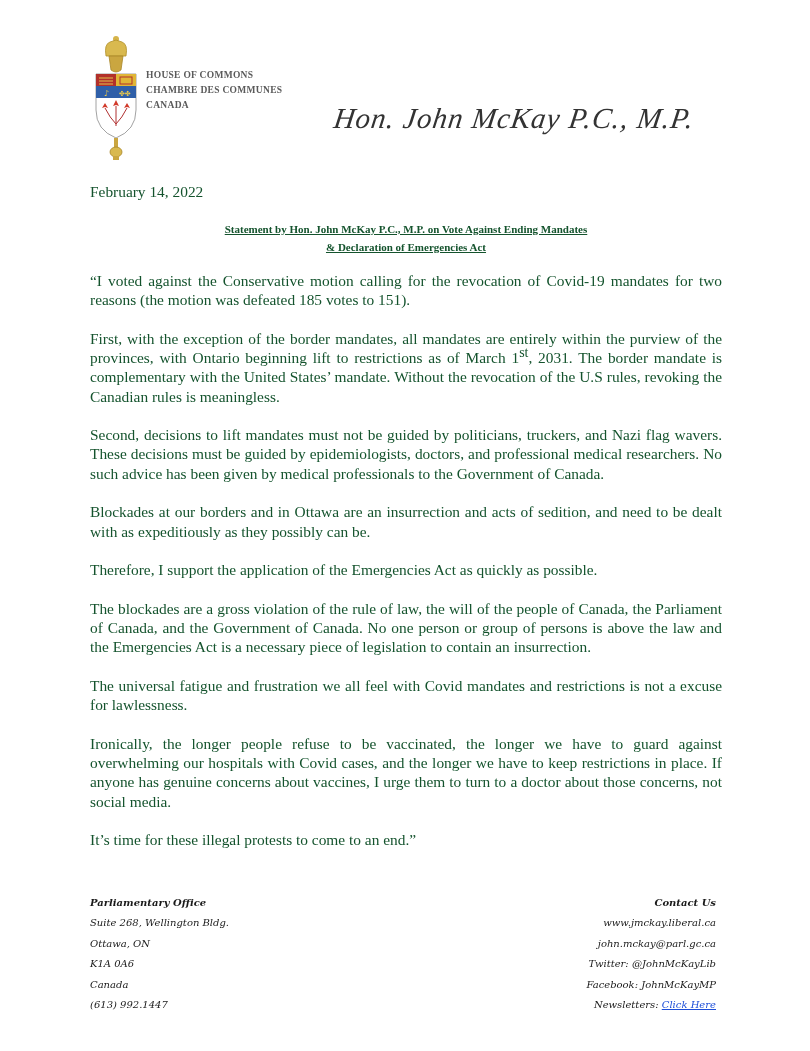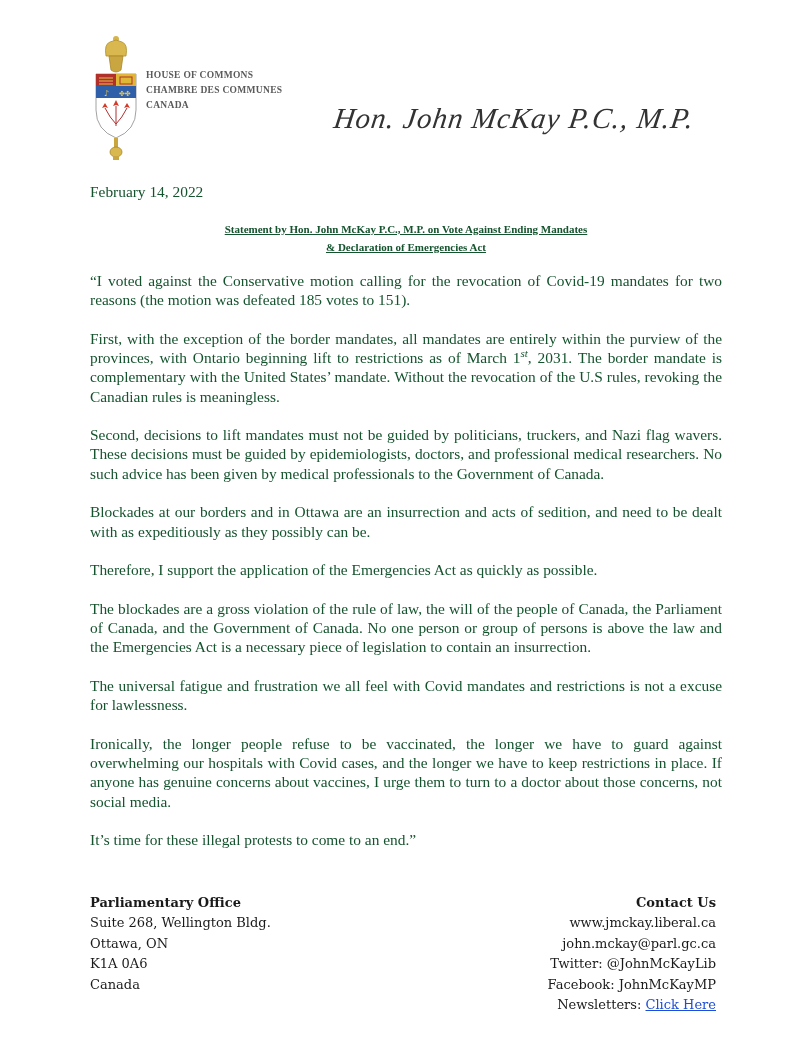--- a/index.html
+++ b/index.html
@@ -13,23 +13,23 @@
   .mp-name { position:absolute; left:334px; top:102px; font-family:"Liberation Serif", serif; font-style:italic; font-size:29px; color:#333; letter-spacing:1px; white-space:nowrap; transform:skewX(-8deg); }
 
   .body-text { font-family:"Liberation Serif", serif; font-size:15.4px; line-height:19.2px; color:#14532d; }
   .date { position:absolute; left:90px; top:182px; }
   .title { position:absolute; left:90px; top:221px; width:632px; text-align:center; font-weight:bold; text-decoration:underline; font-size:11px; line-height:17.5px; }
   .title div { white-space:nowrap; }
 
   .paras { position:absolute; left:90px; top:271px; width:632px; }
   .paras p { margin:0 0 19.5px 0; text-align:justify; }
   .paras p.last { text-align:left; }
-  sup { font-size:11px; vertical-align:super; line-height:0;font-style:italic; }
+  sup { font-size:14px; vertical-align:super; line-height:0; }
 
-  .footer { font-family:"DejaVu Serif", "Liberation Serif", serif; font-size:13px; line-height:20.4px; color:#1a1a1a; }
+  .footer { font-family:"DejaVu Serif", "Liberation Serif", serif; font-size:10px; line-height:20.4px; color:#1a1a1a;font-style:italic; }
   .office { position:absolute; left:90px; top:893px; }
   .contact { position:absolute; right:94px; top:893px; text-align:right; }
   .footer .heading { font-weight:bold; }
   .footer div { white-space:nowrap; }
   .link { color:#1d4ed8; text-decoration:underline; cursor:pointer; }
 </style>
 </head>
 <body>
 
 <div class="page">
@@ -88,20 +88,21 @@
     <p>Ironically, the longer people refuse to be vaccinated, the longer we have to guard against overwhelming our hospitals with Covid cases, and the longer we have to keep restrictions in place. If anyone has genuine concerns about vaccines, I urge them to turn to a doctor about those concerns, not social media.</p>
     <p class="last">It’s time for these illegal protests to come to an end.”</p>
   </div>
 
   <div class="footer office">
     <div class="heading">Parliamentary Office</div>
     <div>Suite 268, Wellington Bldg.</div>
     <div>Ottawa, ON</div>
     <div>K1A 0A6</div>
     <div>Canada</div>
+    <div>(613) 992.1447</div>
   </div>
 
   <div class="footer contact">
     <div class="heading">Contact Us</div>
     <div>www.jmckay.liberal.ca</div>
     <div>john.mckay@parl.gc.ca</div>
     <div>Twitter: @JohnMcKayLib</div>
     <div>Facebook: JohnMcKayMP</div>
     <div><span>Newsletters: </span><span class="link">Click Here</span></div>
   </div>

